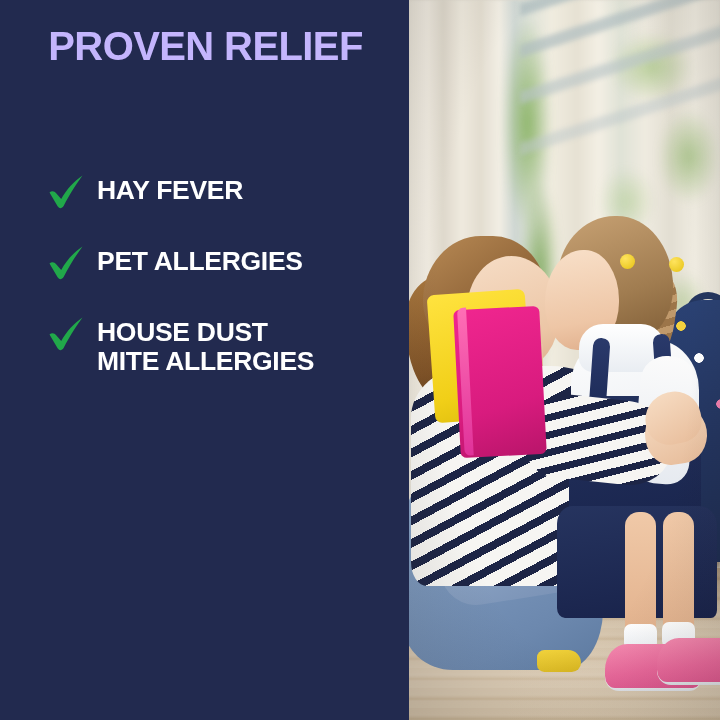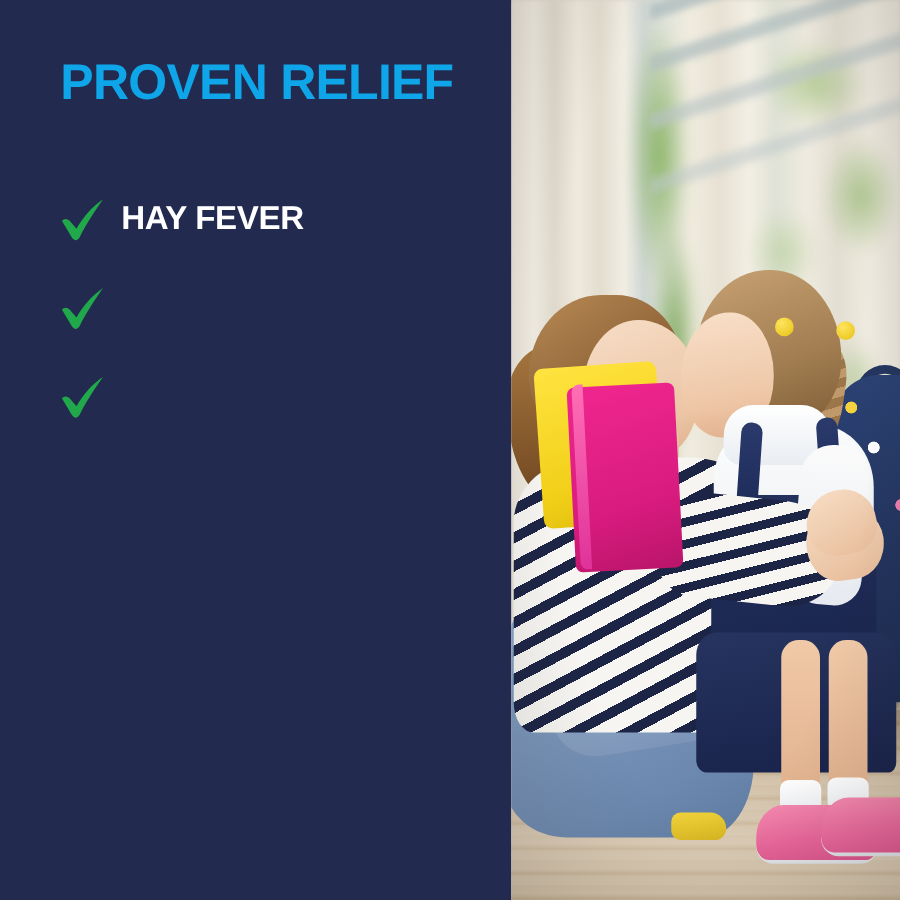--- a/index.html
+++ b/index.html
@@ -30,34 +30,33 @@
     flex: 0 0 409px;
     overflow: hidden;
   }
 
   .headline {
     position: absolute;
     top: 27px;
     left: 18px;
     width: 375px;
     text-align: center;
-    color: #0ea5e9;
+    color: #c4b5fd;
     font-family: "Liberation Sans", sans-serif;
     font-weight: bold;
     font-size: 40px;
     line-height: 0.97;
     letter-spacing: -0.6px;
     text-transform: uppercase;
-    margin-top: 20px;
   }
   .headline-line { display: block; white-space: pre; }
 
   .benefit-list {
     position: absolute;
-    top: 152px;
+    top: 168px;
     left: 0;
     width: 409px;
     list-style: none;
   }
 
   .benefit-item {
     display: flex;
     align-items: flex-start;
     padding-left: 44px;
     margin-bottom: 27px;
@@ -467,28 +466,31 @@
         <span class="benefit-label">HAY FEVER</span>
       </li>
 
 
       <li class="benefit-item">
         <span class="check-icon">
           <svg viewBox="0 0 44 44" aria-hidden="true">
             <path d="M5.5 24.5 C7.8 22.6 10.2 22.9 12.4 25.4 L17.2 31.0 C22.6 21.4 29.4 13.6 38.5 7.4 C33.0 15.2 25.8 25.6 19.6 38.0 C17.6 40.8 15.6 40.9 13.6 38.2 Z" fill="#21a84a"></path>
           </svg>
         </span>
+        <span class="benefit-label">PET ALLERGIES</span>
       </li>
 
       <li class="benefit-item">
         <span class="check-icon">
           <svg viewBox="0 0 44 44" aria-hidden="true">
             <path d="M5.5 24.5 C7.8 22.6 10.2 22.9 12.4 25.4 L17.2 31.0 C22.6 21.4 29.4 13.6 38.5 7.4 C33.0 15.2 25.8 25.6 19.6 38.0 C17.6 40.8 15.6 40.9 13.6 38.2 Z" fill="#21a84a"></path>
           </svg>
         </span>
+        <span class="benefit-label">HOUSE DUST
+MITE ALLERGIES</span>
       </li>
 
 
     </ul>
   </section>
 
   <div class="panel-seam"></div>
 
   <section class="photo-panel">
     <div class="photo-stage">

